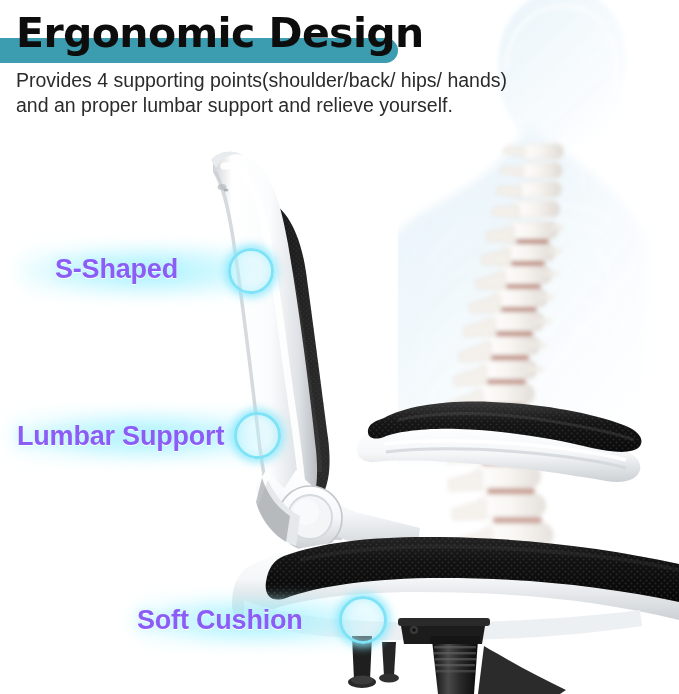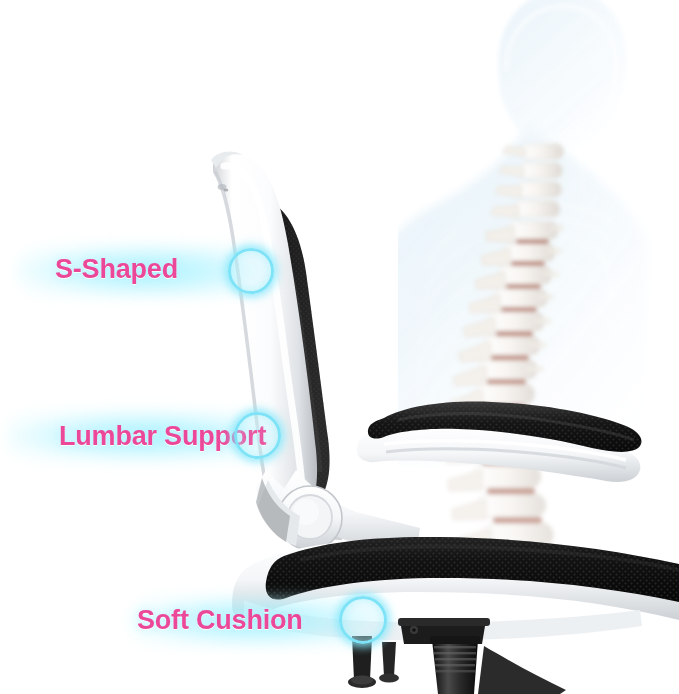--- a/index.html
+++ b/index.html
@@ -101,21 +101,21 @@
                 rgba(255,255,255,0) 100%);
     filter: blur(6px);
     pointer-events: none;
   }
   .callout-label {
     position: absolute;
     font-family: "Liberation Sans", sans-serif;
     font-weight: bold;
     font-size: 27px;
     letter-spacing: -0.2px;
-    color: #ec4899;
+    color: #8b5cf6;
     white-space: nowrap;
     text-shadow: 0 1px 0 rgba(255,255,255,0.85),
                  0 0 8px rgba(190,246,255,0.95);
   }
   .callout-ring {
     position: absolute;
     border-radius: 50%;
     border: 3.5px solid #7fe3f7;
     box-shadow: 0 0 9px 3px rgba(130,230,250,0.85),
                 inset 0 0 8px 2px rgba(160,238,252,0.55);
@@ -126,21 +126,21 @@
   
   #ring-s-shaped   { left: 228px; top: 248px; width: 46px; height: 46px; }
   #ring-lumbar     { left: 234px; top: 412px; width: 47px; height: 47px; }
   #ring-cushion    { left: 339px; top: 596px; width: 48px; height: 48px; }
 
   #glow-s-shaped   { left: 16px;  top: 243px; width: 262px; height: 56px; }
   #glow-lumbar     { left: 6px;   top: 409px; width: 280px; height: 54px; }
   #glow-cushion    { left: 128px; top: 594px; width: 262px; height: 54px; }
 
   #label-s-shaped  { left: 55px;  top: 254px; }
-  #label-lumbar    { left: 17px;  top: 421px; margin-left: 42px; }
+  #label-lumbar    { left: 17px;  top: 421px; }
   #label-cushion   { left: 137px; top: 605px; text-align: center; }
 </style>
 </head>
 <body>
 
 <div id="poster">
 
   <div class="anatomy-layer">
     <svg width="300" height="570" viewBox="0 0 300 570" xmlns="http://www.w3.org/2000/svg" aria-hidden="true">
       <defs>
@@ -488,20 +488,28 @@
       <path d="M352 636 L372 636 L370 680 L354 680 Z" fill="#1f1f1f"></path>
       <ellipse cx="362" cy="682" rx="14" ry="6" fill="#2a2a2a"></ellipse>
       <ellipse cx="362" cy="680" rx="11" ry="4.5" fill="#3c3c3c"></ellipse>
       <path d="M382 642 L396 642 L394 676 L384 676 Z" fill="#252525"></path>
       <ellipse cx="389" cy="678" rx="10" ry="4.5" fill="#303030"></ellipse>
 
       <path d="M484 646 C508 660 536 676 566 690 L560 694 L478 694 Z" fill="#141414" opacity="0.9"></path>
     </svg>
   </div>
 
+  <div class="header-block">
+    <div class="title-pill"></div>
+    <div class="title-text">Ergonomic Design</div>
+    <div class="subtitle-text">
+      <span class="line1">Provides 4 supporting points(shoulder/back/ hips/ hands)</span>
+      <span class="line2">and an proper lumbar support and relieve yourself.</span>
+    </div>
+  </div>
 
   <div class="callout">
     <div class="callout-glow" id="glow-s-shaped"></div>
     <div class="callout-label" id="label-s-shaped">S-Shaped</div>
     <div class="callout-ring" id="ring-s-shaped"></div>
   </div>
 
   <div class="callout">
     <div class="callout-glow" id="glow-lumbar"></div>
     <div class="callout-label" id="label-lumbar">Lumbar Support</div>

